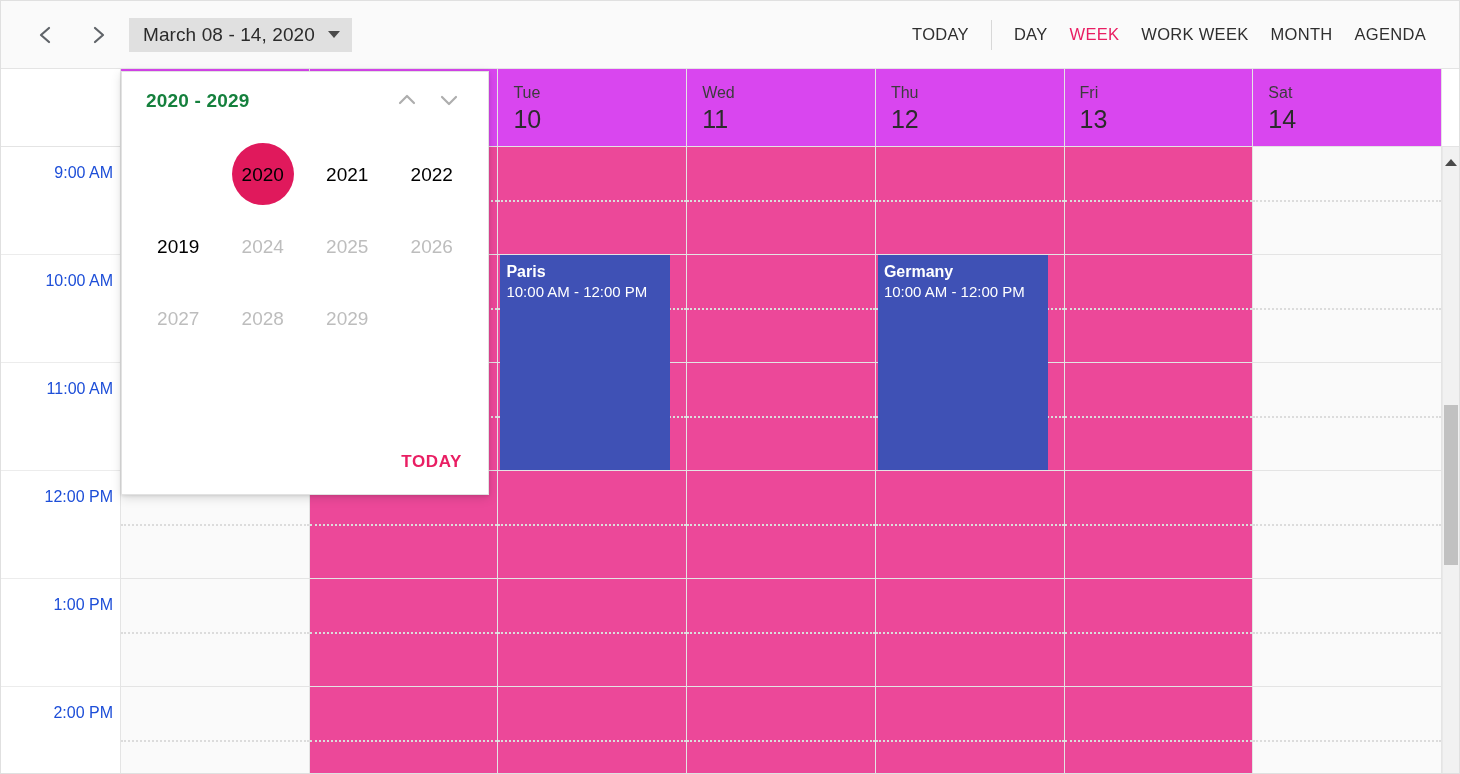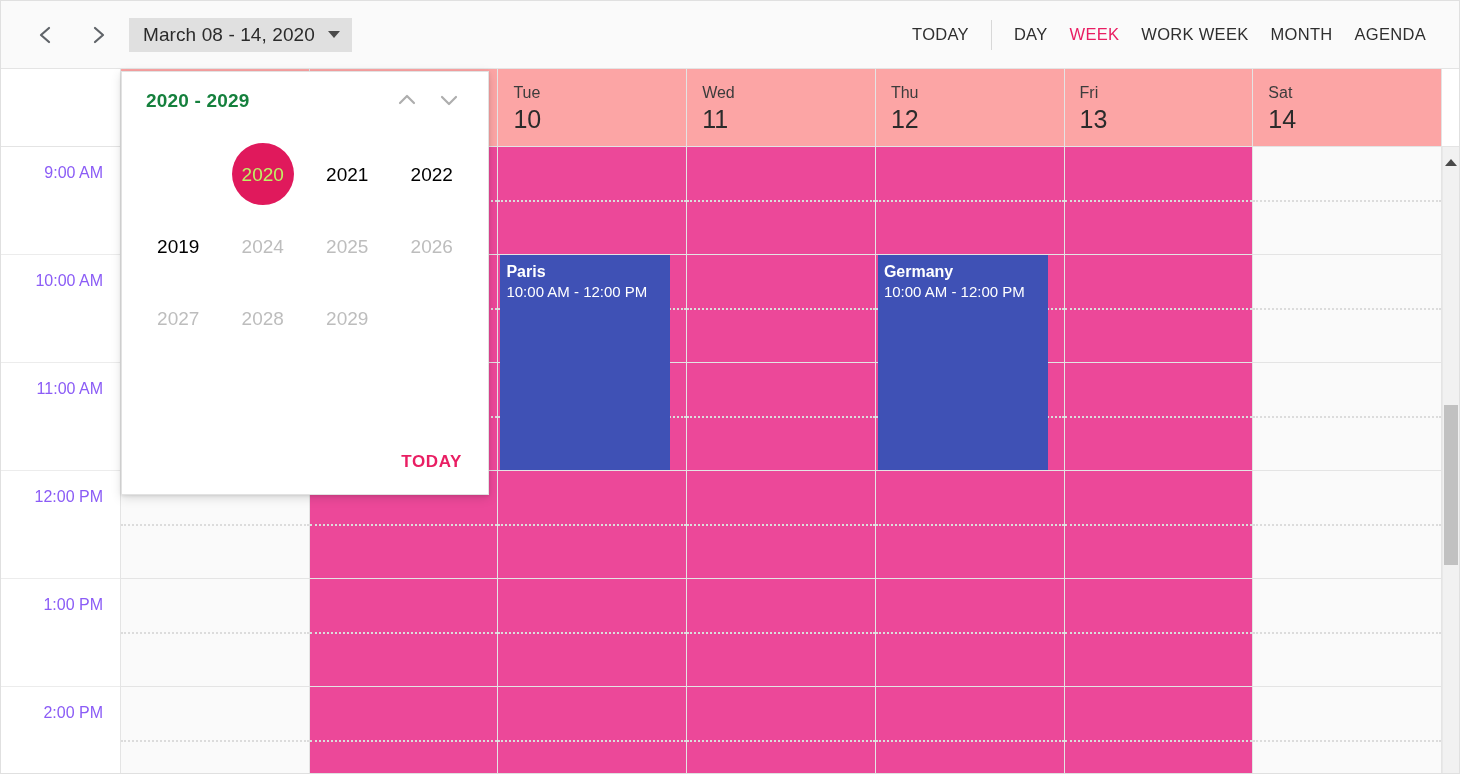--- a/index.html
+++ b/index.html
@@ -87,21 +87,21 @@
     background: #fff;
   }
   .hdr-gutter {
     width: 120px; flex: none;
     border-right: 1px solid #e4e4e4;
   }
   .day-hdr {
     flex: 1 1 0;
     border-right: 1px solid #e4e4e4;
     padding: 14px 0 0 15px;
-    background: #fca5a5;
+    background: #d946ef;
   }
   .day-hdr .dname {
     font-size: 16px; color: #3c3c3c; line-height: 20px;
   }
   .day-hdr .dnum {
     font-size: 25px; color: #2b2b2b; line-height: 32px; font-weight: 400;
   }
   .hdr-scrollpad { width: 17px; flex: none; background: #fff; }
 
   
@@ -115,23 +115,23 @@
     border-right: 1px solid #e4e4e4;
     background: #fff;
   }
   .time-cell {
     height: 108px;
     border-bottom: 1px solid #ececec;
     position: relative;
   }
   .time-cell span {
     position: absolute;
-    right: 17px; top: 17px;
+    right: 7px; top: 17px;
     font-size: 16px;
-    color: #8b5cf6;
+    color: #1d4ed8;
     white-space: nowrap;
   }
   .day-cols {
     flex: 1 1 auto;
     display: flex;
     position: relative;
   }
   .day-col {
     flex: 1 1 0;
     border-right: 1px solid #e4e4e4;
@@ -238,21 +238,21 @@
     color: #000000;
     line-height: 1;
   }
   .yp-cell.disabled { cursor: default; }
   .yp-cell.disabled .lbl { color: #bdbdbd; }
   .yp-cell.empty { cursor: default; }
   .yp-cell.selected .lbl {
     width: 62px; height: 62px;
     border-radius: 50%;
     background: #e0195c;
-    color: #bef264;
+    color: #000000;
     display: flex; align-items: center; justify-content: center;
   }
   .yp-footer {
     position: absolute;
     left: 0; right: 0; bottom: 0;
     height: 64px;
     display: flex; align-items: center; justify-content: flex-end;
     padding-right: 26px;
   }
   .yp-today {

